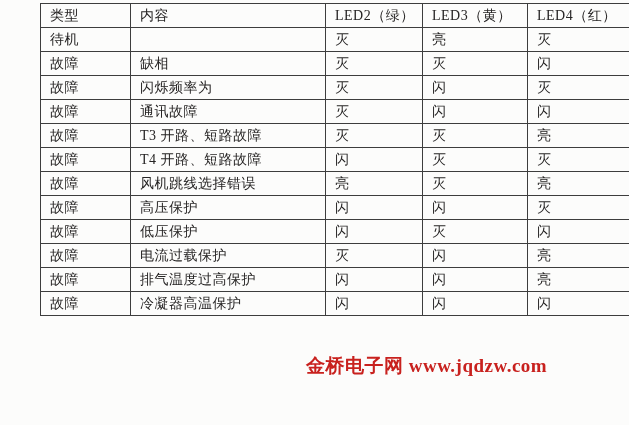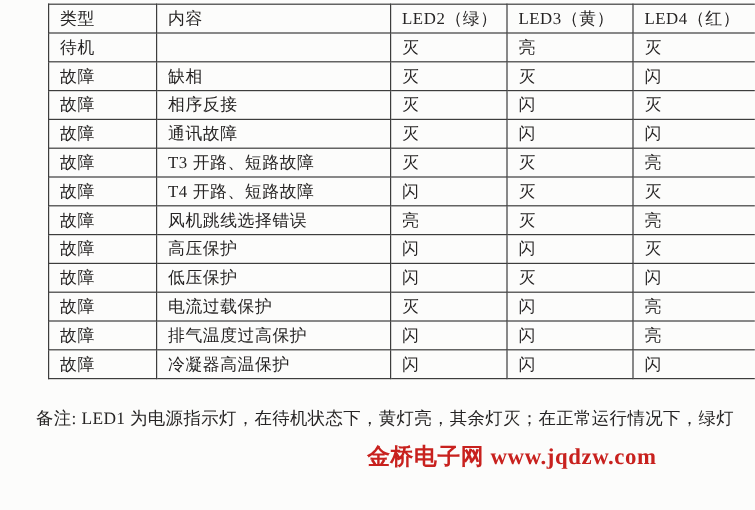--- a/index.html
+++ b/index.html
@@ -31,21 +31,21 @@
   }
   .notes{
     position:absolute;left:30px;top:340px;width:582px;
     font-size:14.5px;
     line-height:18.4px;
     letter-spacing:0.3px;
   }
   .note-line{white-space:nowrap;}
   .note-line.indent{text-indent:29px;}
   .watermark{
-    position:absolute;left:306px;top:368px;
+    position:absolute;left:306px;top:353px;
     font-size:19px;
     font-weight:bold;
     letter-spacing:0.5px;
     white-space:nowrap;
   }
 </style>
 </head>
 <body>
 
 <div class="page">
@@ -77,21 +77,21 @@
         </tr>
         <tr>
           <td>故障</td>
           <td>缺相</td>
           <td>灭</td>
           <td>灭</td>
           <td>闪</td>
         </tr>
         <tr>
           <td>故障</td>
-          <td>相序反接</td>
+          <td>闪烁频率为</td>
           <td>灭</td>
           <td>闪</td>
           <td>灭</td>
         </tr>
         <tr>
           <td>故障</td>
           <td>通讯故障</td>
           <td>灭</td>
           <td>闪</td>
           <td>闪</td>
@@ -149,18 +149,17 @@
           <td>故障</td>
           <td>冷凝器高温保护</td>
           <td>闪</td>
           <td>闪</td>
           <td>闪</td>
         </tr>
       </tbody>
   </table>
 
   <div class="notes">
-    <div class="note-line">备注: LED1 为电源指示灯，在待机状态下，黄灯亮，其余灯灭；在正常运行情况下，绿灯</div>
   </div>
 
   <div class="watermark" style="color: rgb(200, 33, 30);">金桥电子网 www.jqdzw.com</div>
 
 </div>
 
 </body></html>

